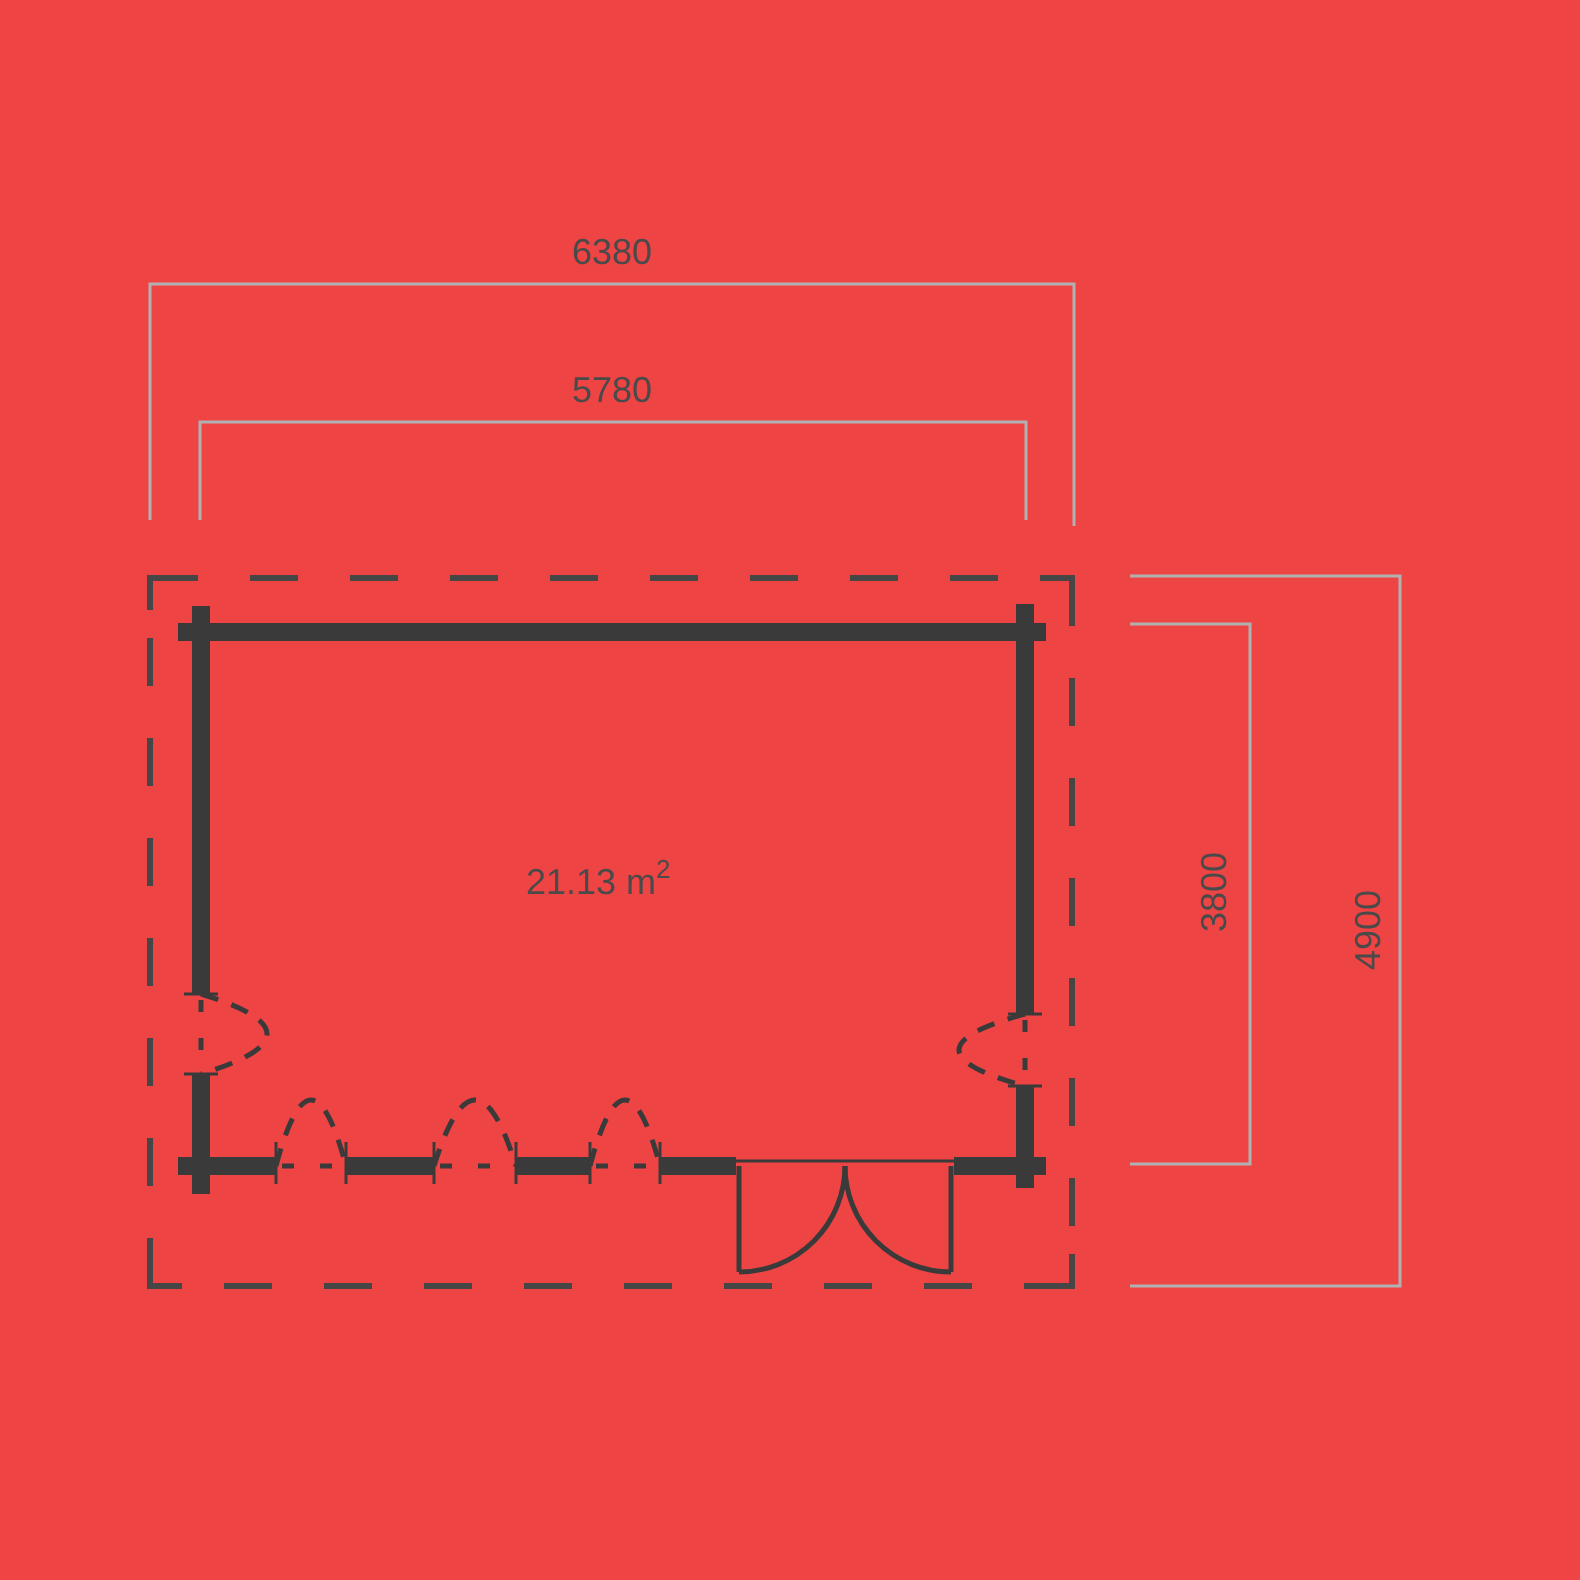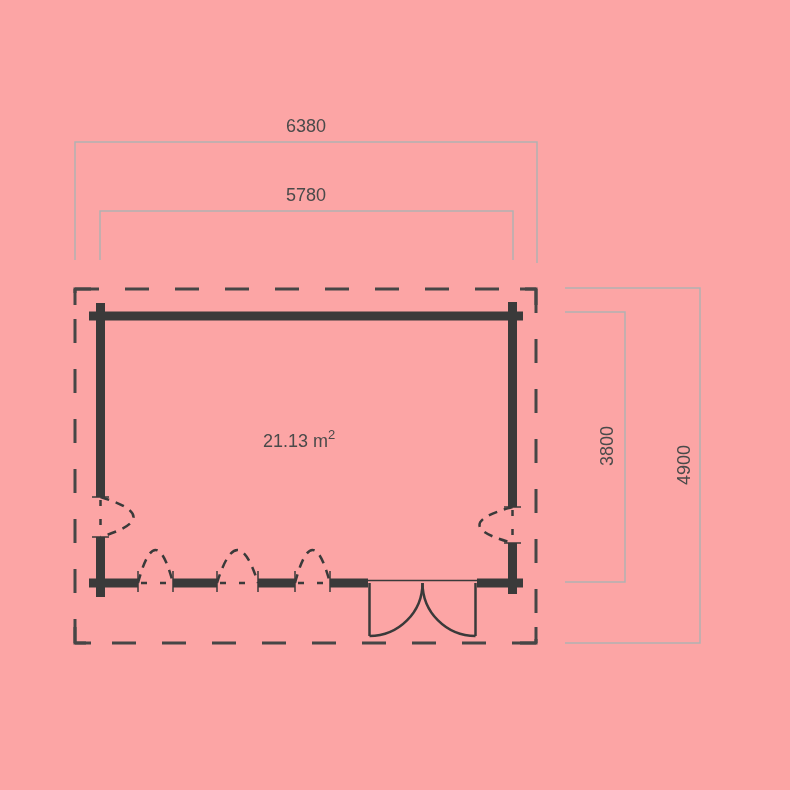--- a/index.html
+++ b/index.html
@@ -1,16 +1,16 @@
 <!DOCTYPE html>
 <html><head>
 <meta charset="utf-8">
 <style>
   html,body{margin:0;padding:0;background:#ffffff;}
-  .stage{width:790px;height:790px;position:relative;background:#fca5a5;margin:0 auto;
+  .stage{width:790px;height:790px;position:relative;background:#ef4444;margin:0 auto;
          font-family:"Liberation Sans", sans-serif;}
   svg{display:block;}
   .dim-text{font-family:"Liberation Sans", sans-serif;font-size:18px;}
   .area-text{font-family:"Liberation Sans", sans-serif;font-size:18px;}
   .area-exp{font-size:13px;}
 </style>
 </head>
 <body>
 
 <div class="stage">

